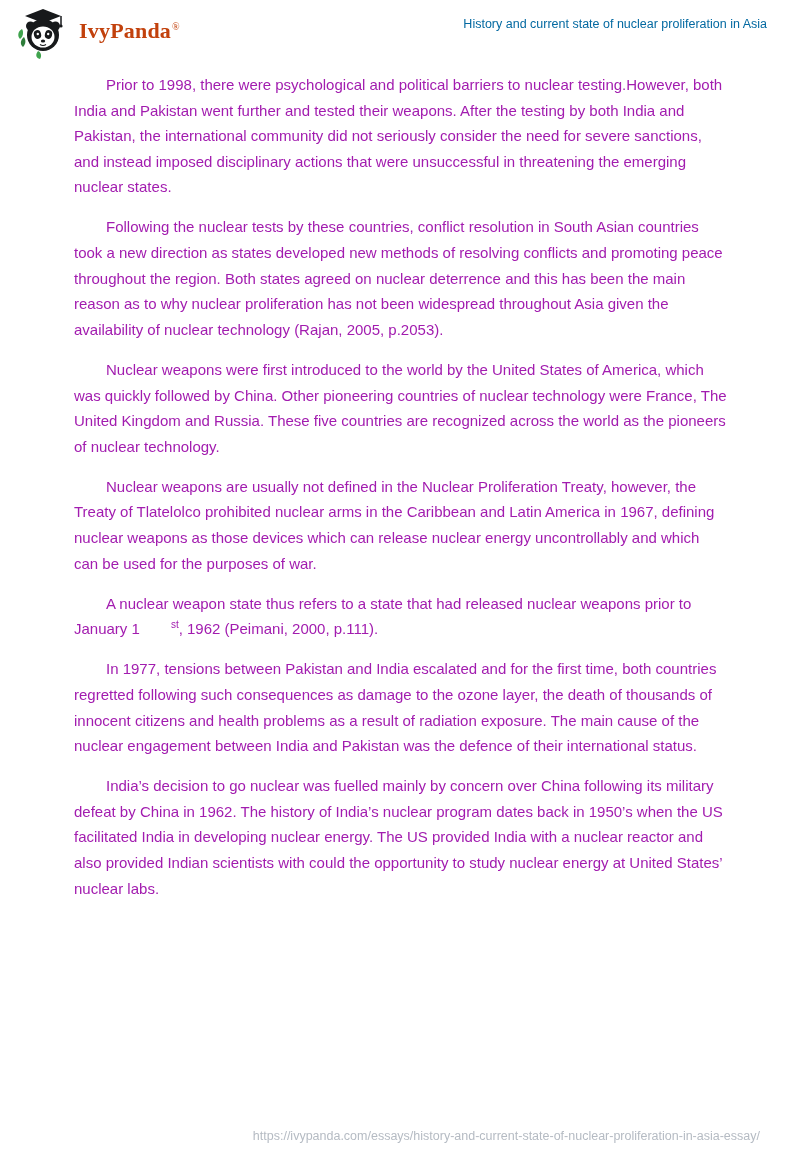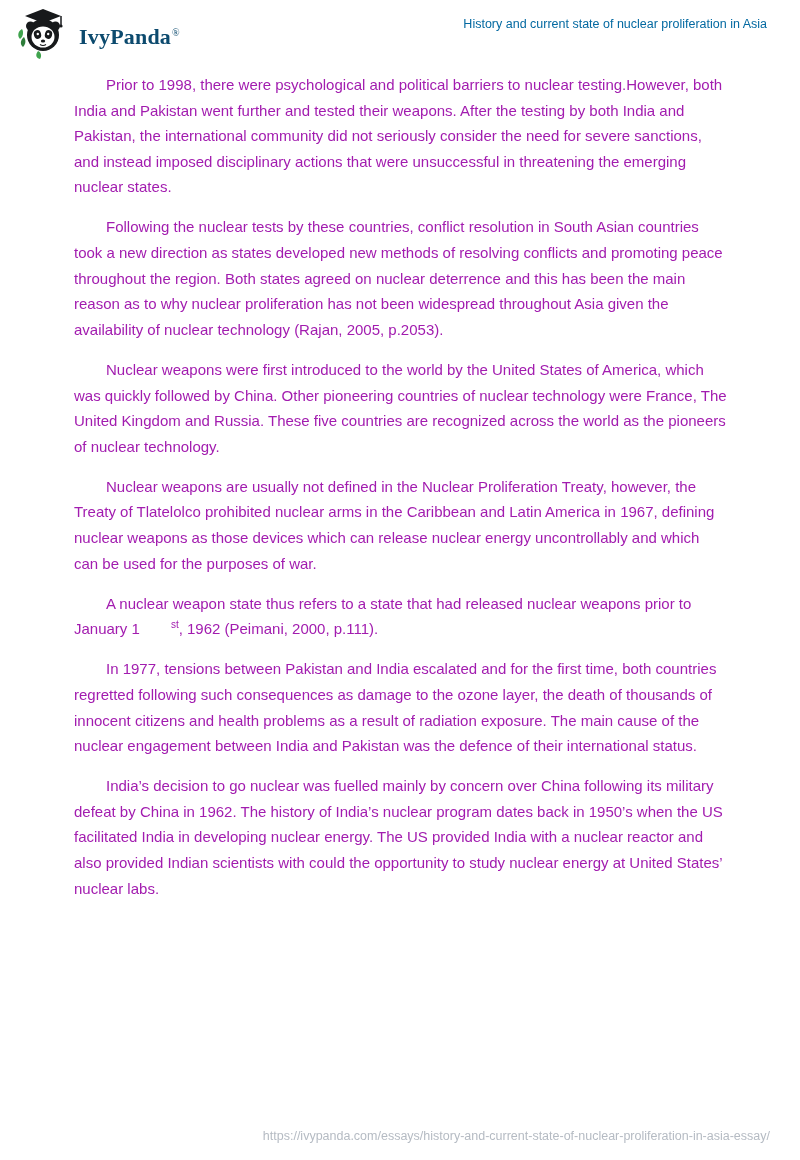--- a/index.html
+++ b/index.html
@@ -19,25 +19,25 @@
     top: 0; left: 0; right: 0;
     height: 62px;
   }
   .logo-wrap {
     position: absolute;
     top: 7px; left: 16px;
     width: 50px; height: 52px;
   }
   .brand {
     position: absolute;
-    top: 24px; left: 79px;
+    top: 18px; left: 79px;
     font-family: "Liberation Serif", serif;
     font-weight: 700;
     font-size: 22px;
-    color: #0c4a6e;
+    color: #c2410c;
     letter-spacing: 0.2px;
   }
   .brand sup {
     font-size: 10px;
     font-weight: 400;
     vertical-align: super;
     margin-left: 1px;
   }
   .doc-title {
     position: absolute;
@@ -76,21 +76,21 @@
     letter-spacing: 0.2px;
   }
 
   
   .footer {
     position: absolute;
     left: 0;
     bottom: 16px;
     width: 800px;
     text-align: right;
-    padding-right: 30px;
+    padding-right: 40px;
   }
   .footer-url {
     font-size: 12.5px;
     color: #b5bbc3;
   }
 </style>
 </head>
 <body>
 
 <div class="header">

